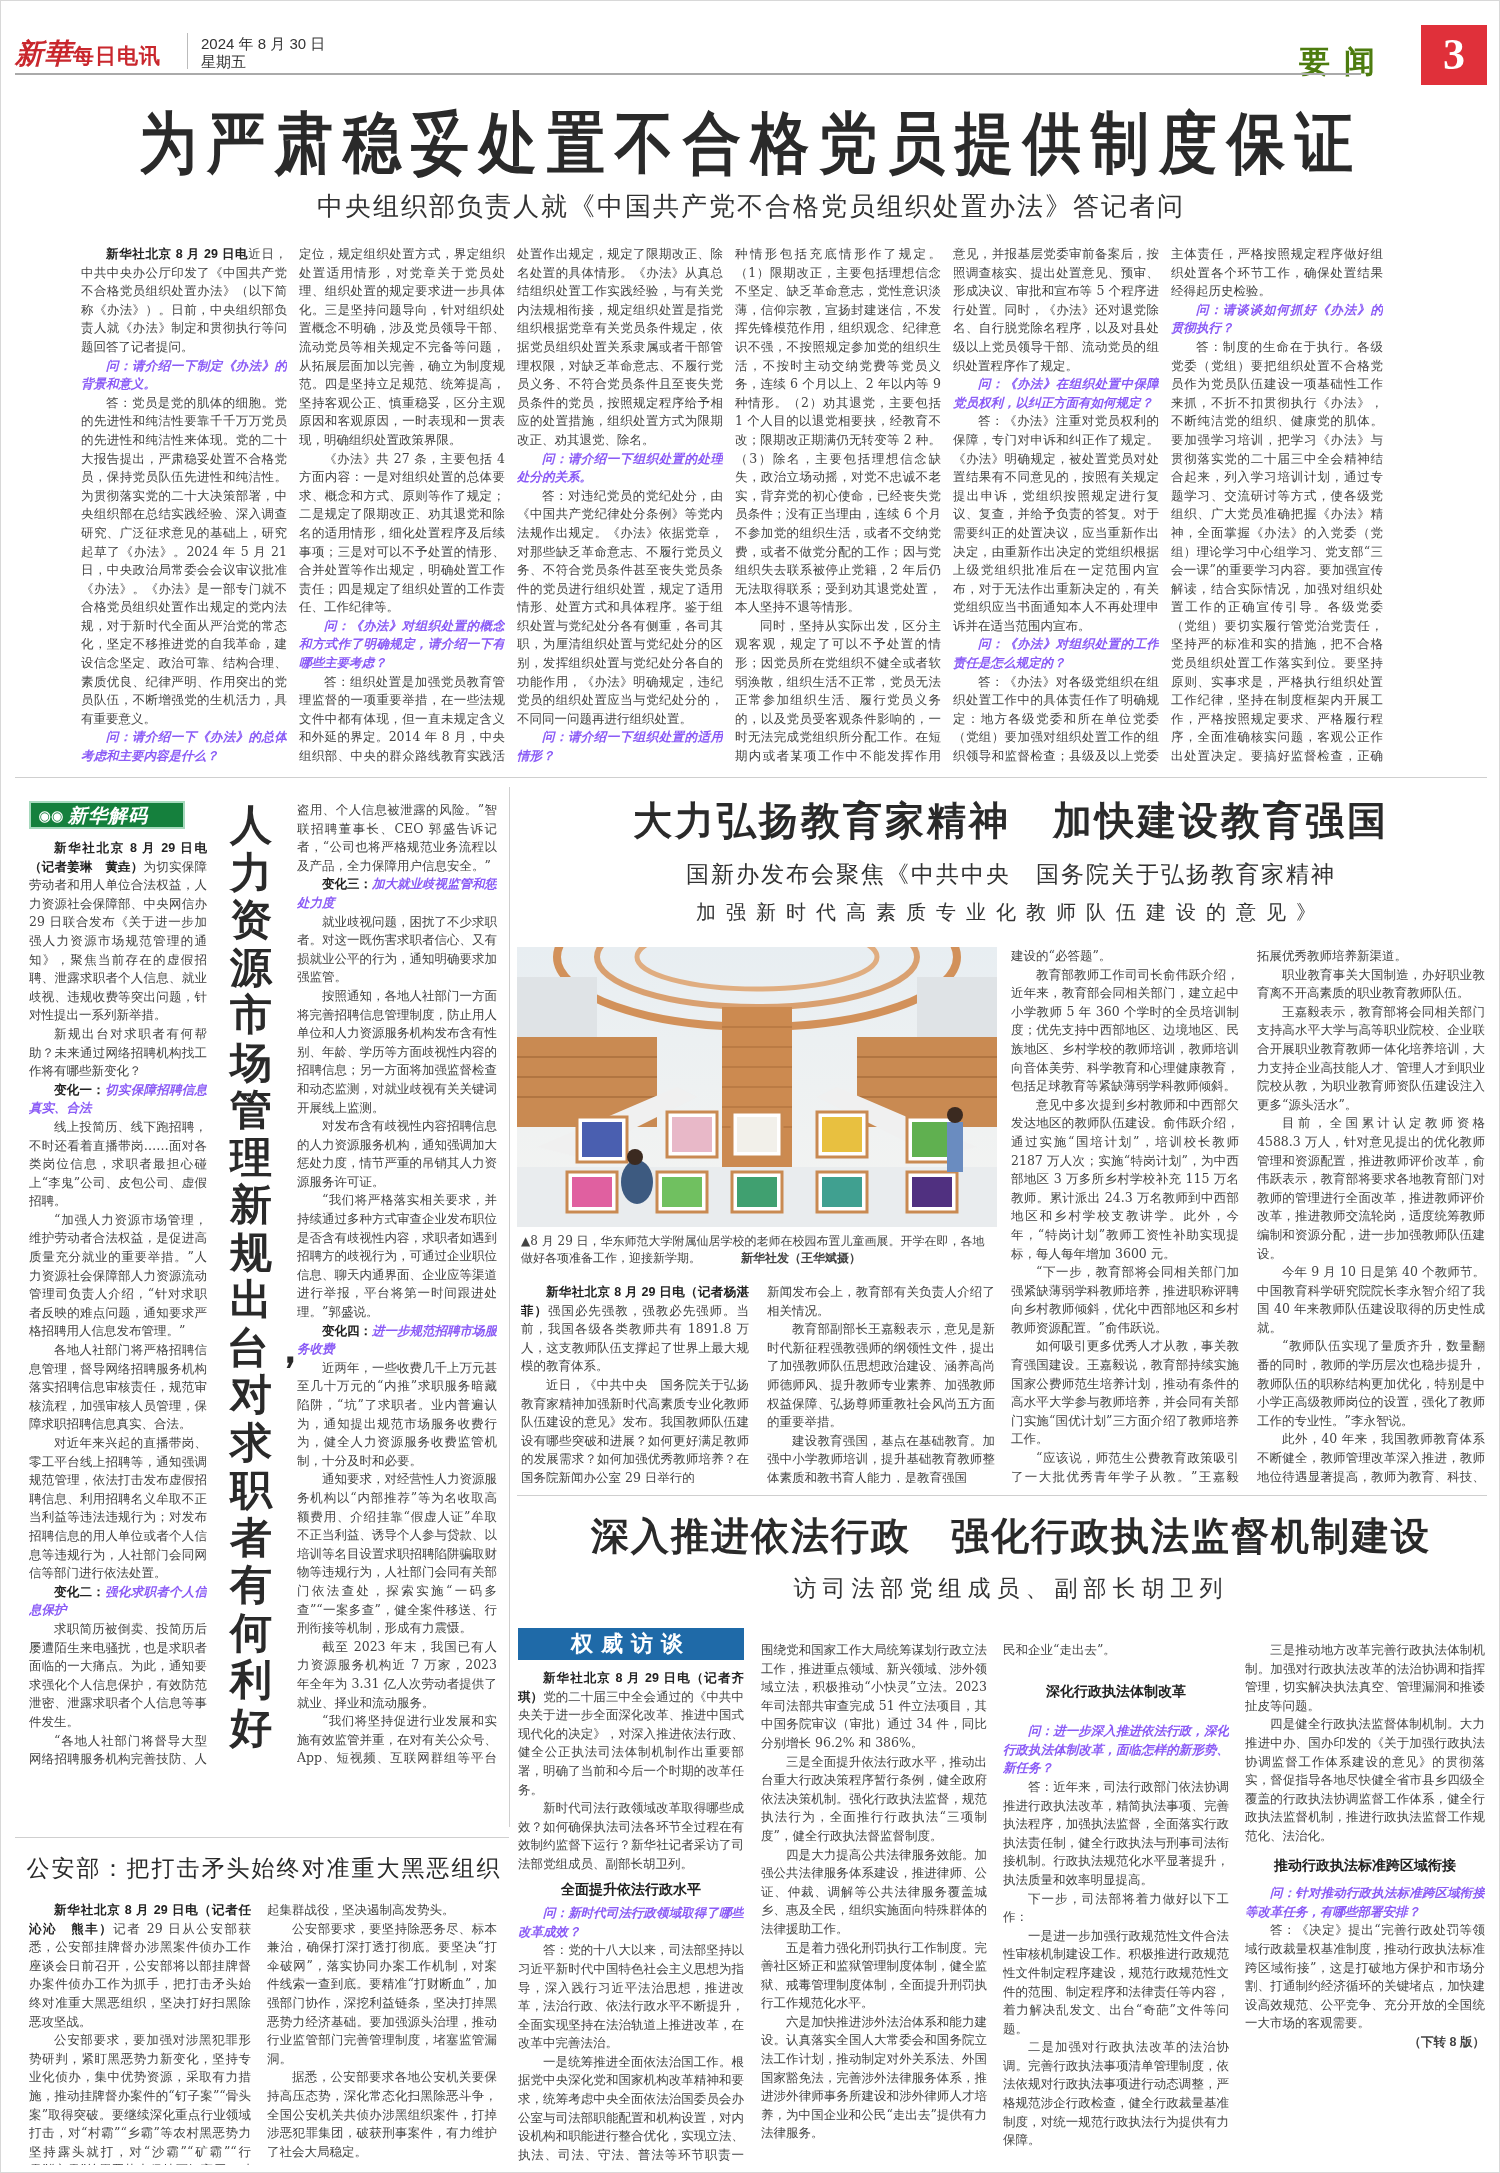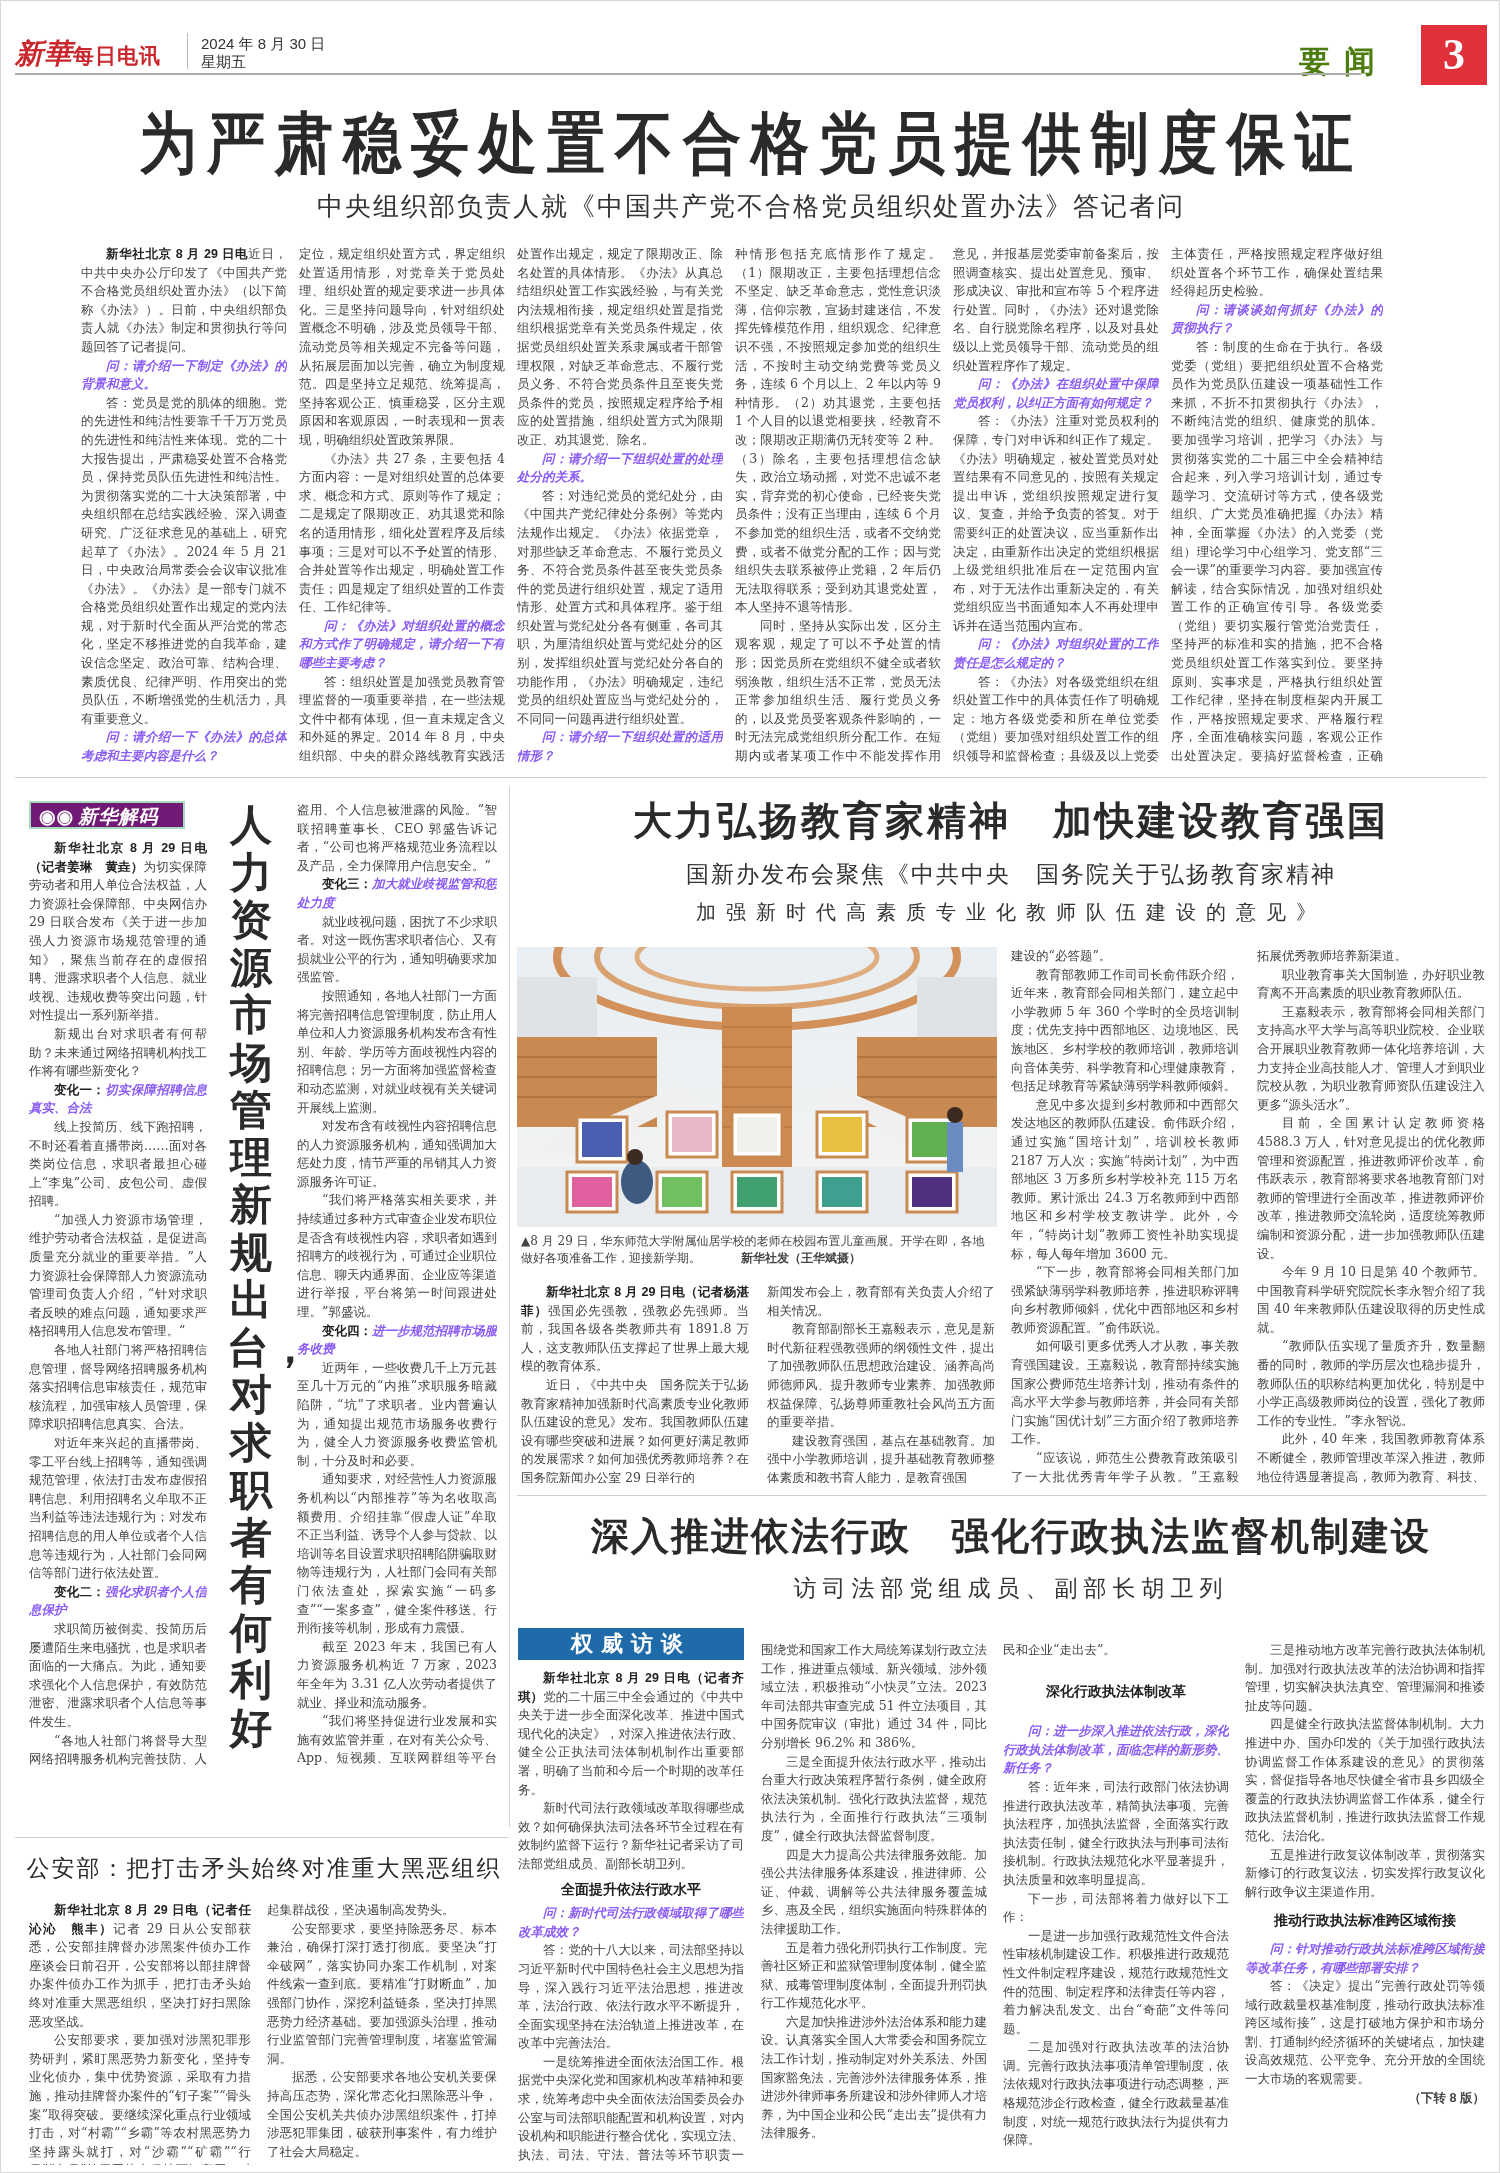--- a/index.html
+++ b/index.html
@@ -18,21 +18,21 @@
 
 .h-main{position:absolute;left:0;width:1500px;top:104px;text-align:center;font-size:58px;font-weight:bold;color:#2a2a2a;letter-spacing:10px;font-family:"DejaVu Serif",serif;transform:scaleY(1.15);}
 .h-sub{position:absolute;left:0;width:1500px;top:188px;text-align:center;font-size:26px;color:#333;font-family:"Liberation Sans",sans-serif;letter-spacing:2px;}
 .col{position:absolute;font-size:12.5px;line-height:18.6px;color:#444;text-align:justify;overflow:hidden;font-family:"DejaVu Serif",serif;}
 .col p{text-indent:2em;}
 .col .lead{font-weight:bold;font-family:"Liberation Sans",sans-serif;color:#222;}
 .col .q{font-style:italic;font-weight:bold;color:#8b5cf6;}
 .col .sub{font-weight:bold;color:#222;}
 .hr{position:absolute;height:1px;background:#cfcfcf;}
 
-.badge-jm{position:absolute;left:28px;top:800px;width:156px;height:28px;background:#701a75;color:#fff;font-family:Liberation Sans, sans-serif;font-weight:bold;font-style:italic;font-size:19px;line-height:28px;padding-left:8px;letter-spacing:1px;border:2px solid #a7d9bd;}
+.badge-jm{position:absolute;left:28px;top:800px;width:156px;height:28px;background:#15803d;color:#fff;font-family:Liberation Mono, monospace;font-weight:bold;font-style:italic;font-size:19px;line-height:28px;padding-left:8px;letter-spacing:1px;border:2px solid #a7d9bd;}
 .badge-jm .eye{font-style:normal;margin-right:4px;}
 .v-head{position:absolute;left:226px;top:800px;width:48px;font-size:42px;font-weight:bold;line-height:47.5px;color:#2a2a2a;text-align:center;font-family:"DejaVu Serif",serif;}
 .h-edu{position:absolute;left:520px;top:793px;width:980px;text-align:center;font-size:39px;font-weight:bold;color:#2a2a2a;letter-spacing:3px;font-family:"Liberation Sans",sans-serif;}
 .h-edu-sub1{position:absolute;left:520px;top:858px;width:980px;text-align:center;font-size:23px;color:#333;font-family:"Liberation Sans",sans-serif;letter-spacing:2px;}
 .h-edu-sub2{position:absolute;left:520px;top:898px;width:980px;text-align:center;font-size:20px;color:#333;font-family:"Liberation Sans",sans-serif;letter-spacing:10px;}
 .photo{position:absolute;left:516px;top:946px;width:480px;height:280px;overflow:hidden;background:#eee;}
 .caption{position:absolute;left:520px;top:1232px;width:475px;font-size:12px;line-height:17px;color:#444;}
 .caption .credit{font-weight:bold;font-family:"Liberation Sans",sans-serif;margin-left:40px;}
 .h-law{position:absolute;left:520px;top:1510px;width:980px;text-align:center;font-size:38px;font-weight:bold;color:#2a2a2a;font-family:"Liberation Sans",sans-serif;letter-spacing:2px;}
 .h-law-sub{position:absolute;left:520px;top:1572px;width:980px;text-align:center;font-size:23px;color:#333;font-family:"Liberation Sans",sans-serif;letter-spacing:6px;}
@@ -270,21 +270,20 @@
     <p class="sub" style="text-align:center;text-indent:0;font-size:14px;margin:22px 0;">深化行政执法体制改革</p>
     <p class="q">问：进一步深入推进依法行政，深化行政执法体制改革，面临怎样的新形势、新任务？</p>
     <p>答：近年来，司法行政部门依法协调推进行政执法改革，精简执法事项、完善执法程序，加强执法监督，全面落实行政执法责任制，健全行政执法与刑事司法衔接机制。行政执法规范化水平显著提升，执法质量和效率明显提高。</p>
     <p>下一步，司法部将着力做好以下工作：</p>
     <p>一是进一步加强行政规范性文件合法性审核机制建设工作。积极推进行政规范性文件制定程序建设，规范行政规范性文件的范围、制定程序和法律责任等内容，着力解决乱发文、出台“奇葩”文件等问题。</p>
     <p>二是加强对行政执法改革的法治协调。完善行政执法事项清单管理制度，依法依规对行政执法事项进行动态调整，严格规范涉企行政检查，健全行政裁量基准制度，对统一规范行政执法行为提供有力保障。</p>
   </div>
   <div class="col" style="left:1244px;top:1640px;width:240px;height:524px;">
     <p>三是推动地方改革完善行政执法体制机制。加强对行政执法改革的法治协调和指挥管理，切实解决执法真空、管理漏洞和推诿扯皮等问题。</p>
     <p>四是健全行政执法监督体制机制。大力推进中办、国办印发的《关于加强行政执法协调监督工作体系建设的意见》的贯彻落实，督促指导各地尽快健全省市县乡四级全覆盖的行政执法协调监督工作体系，健全行政执法监督机制，推进行政执法监督工作规范化、法治化。</p>
-    <p>五是推进行政复议体制改革，贯彻落实新修订的行政复议法，切实发挥行政复议化解行政争议主渠道作用。</p>
     <p class="sub" style="text-align:center;text-indent:0;font-size:14px;margin:10px 0;">推动行政执法标准跨区域衔接</p>
     <p class="q">问：针对推动行政执法标准跨区域衔接等改革任务，有哪些部署安排？</p>
     <p>答：《决定》提出“完善行政处罚等领域行政裁量权基准制度，推动行政执法标准跨区域衔接”，这是打破地方保护和市场分割、打通制约经济循环的关键堵点，加快建设高效规范、公平竞争、充分开放的全国统一大市场的客观需要。</p>
     <p style="text-indent:0">
         <span class="continue">（下转 8 版）</span>
       </p>
   </div>
 
   <div class="hr" style="left:14px;top:1836px;width:494px;"></div>
   <div class="h-gab">公安部：把打击矛头始终对准重大黑恶组织</div>

